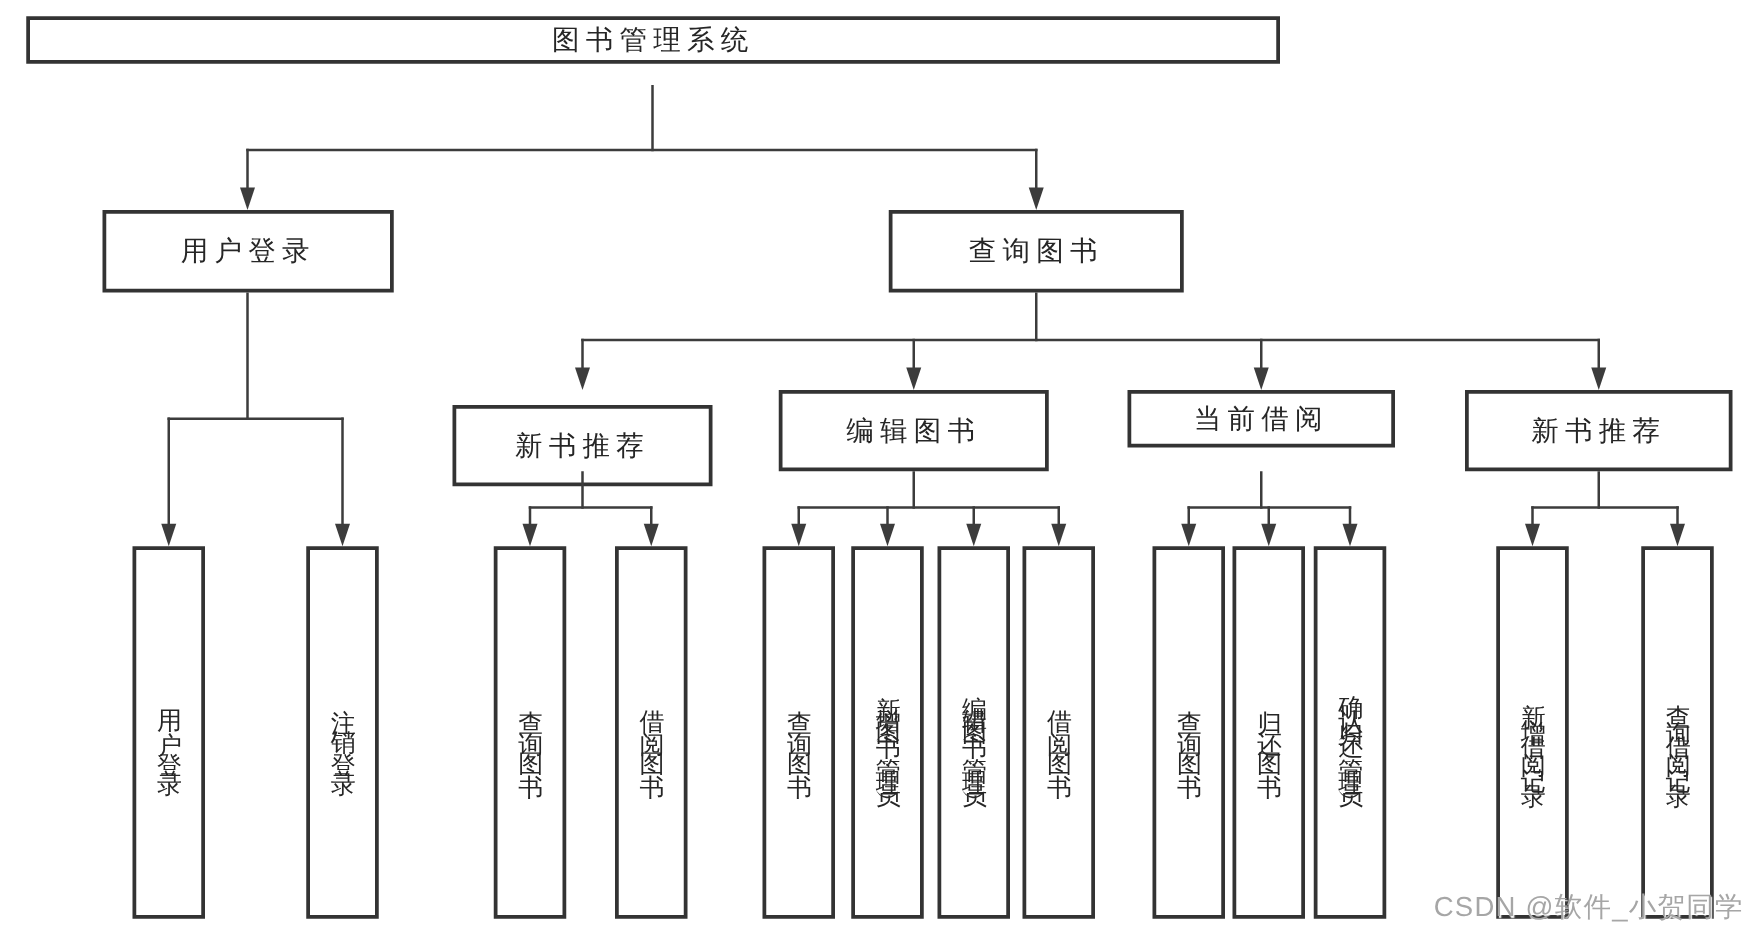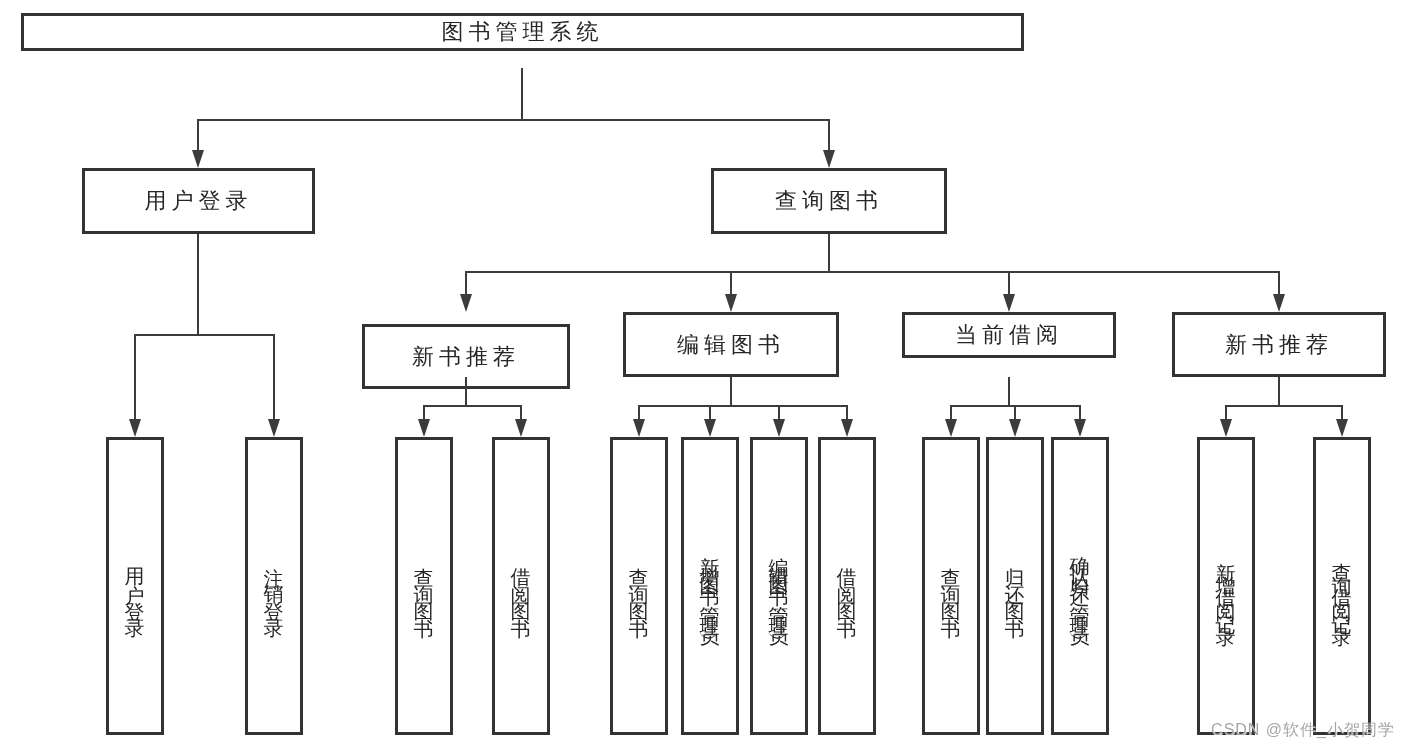--- a/index.html
+++ b/index.html
@@ -21,21 +21,21 @@
   .ls13 { letter-spacing:13px; }
   .ls10 { letter-spacing:10px; }
   .vline { position:absolute; width:2px; background:#3c3c3c; }
   .hline { position:absolute; height:2px; background:#3c3c3c; }
   .arr {
     position:absolute; width:0; height:0;
     border-left:6px solid transparent; border-right:6px solid transparent;
     border-top:18px solid #3c3c3c;
   }
   .watermark {
-    position:absolute; right:10px; bottom:6px; font-size:16px;
+    position:absolute; right:10px; bottom:6px; font-size:22px;
     color:#a6a6a6; letter-spacing:1px; text-shadow:1px 1px 1px #ffffff;
     white-space:nowrap;
   }
 </style>
 </head>
 <body>
 
 <div class="canvas">
 
   <div class="box" style="left:21px; top:13px; width:1003px; height:38px;">图书管理系统</div>

